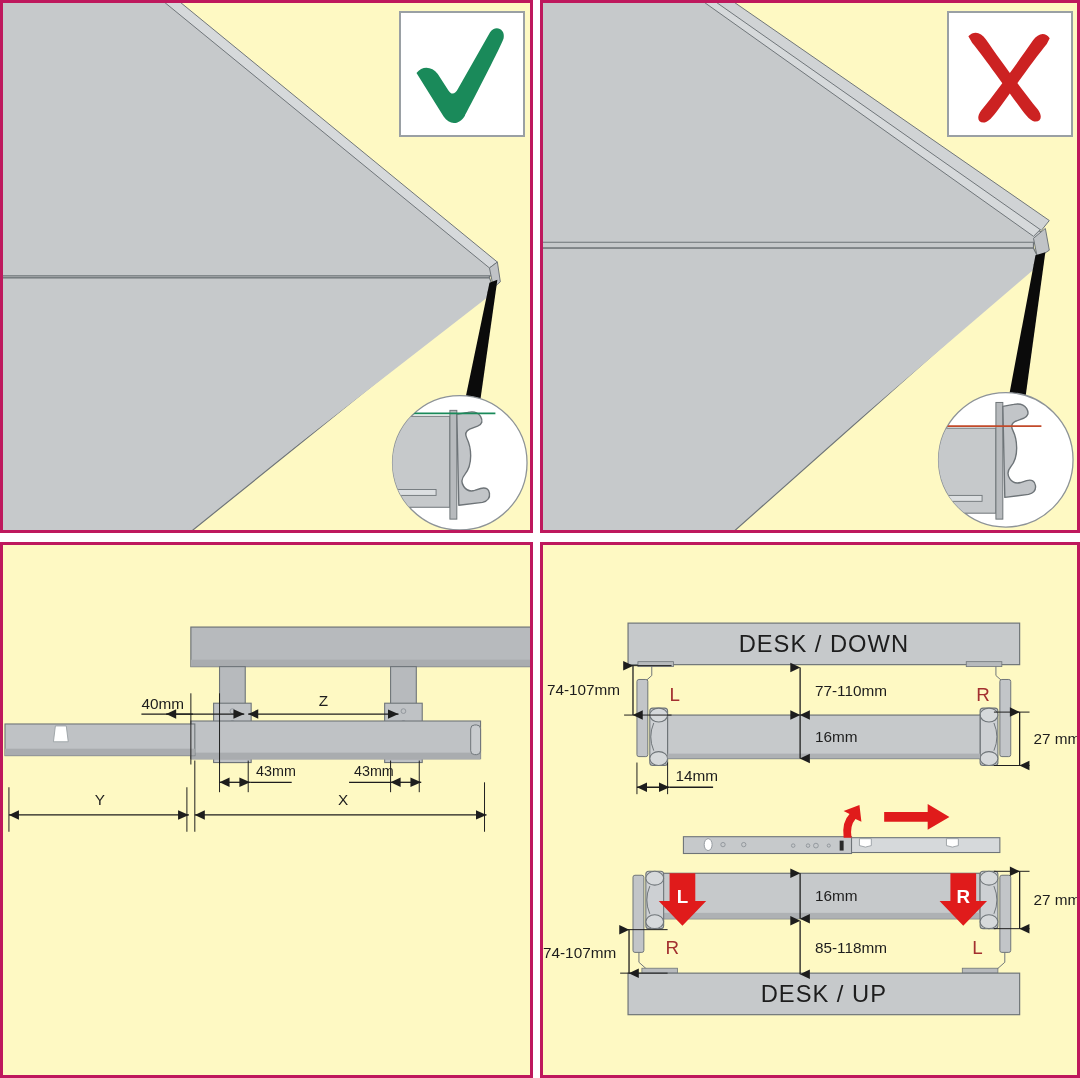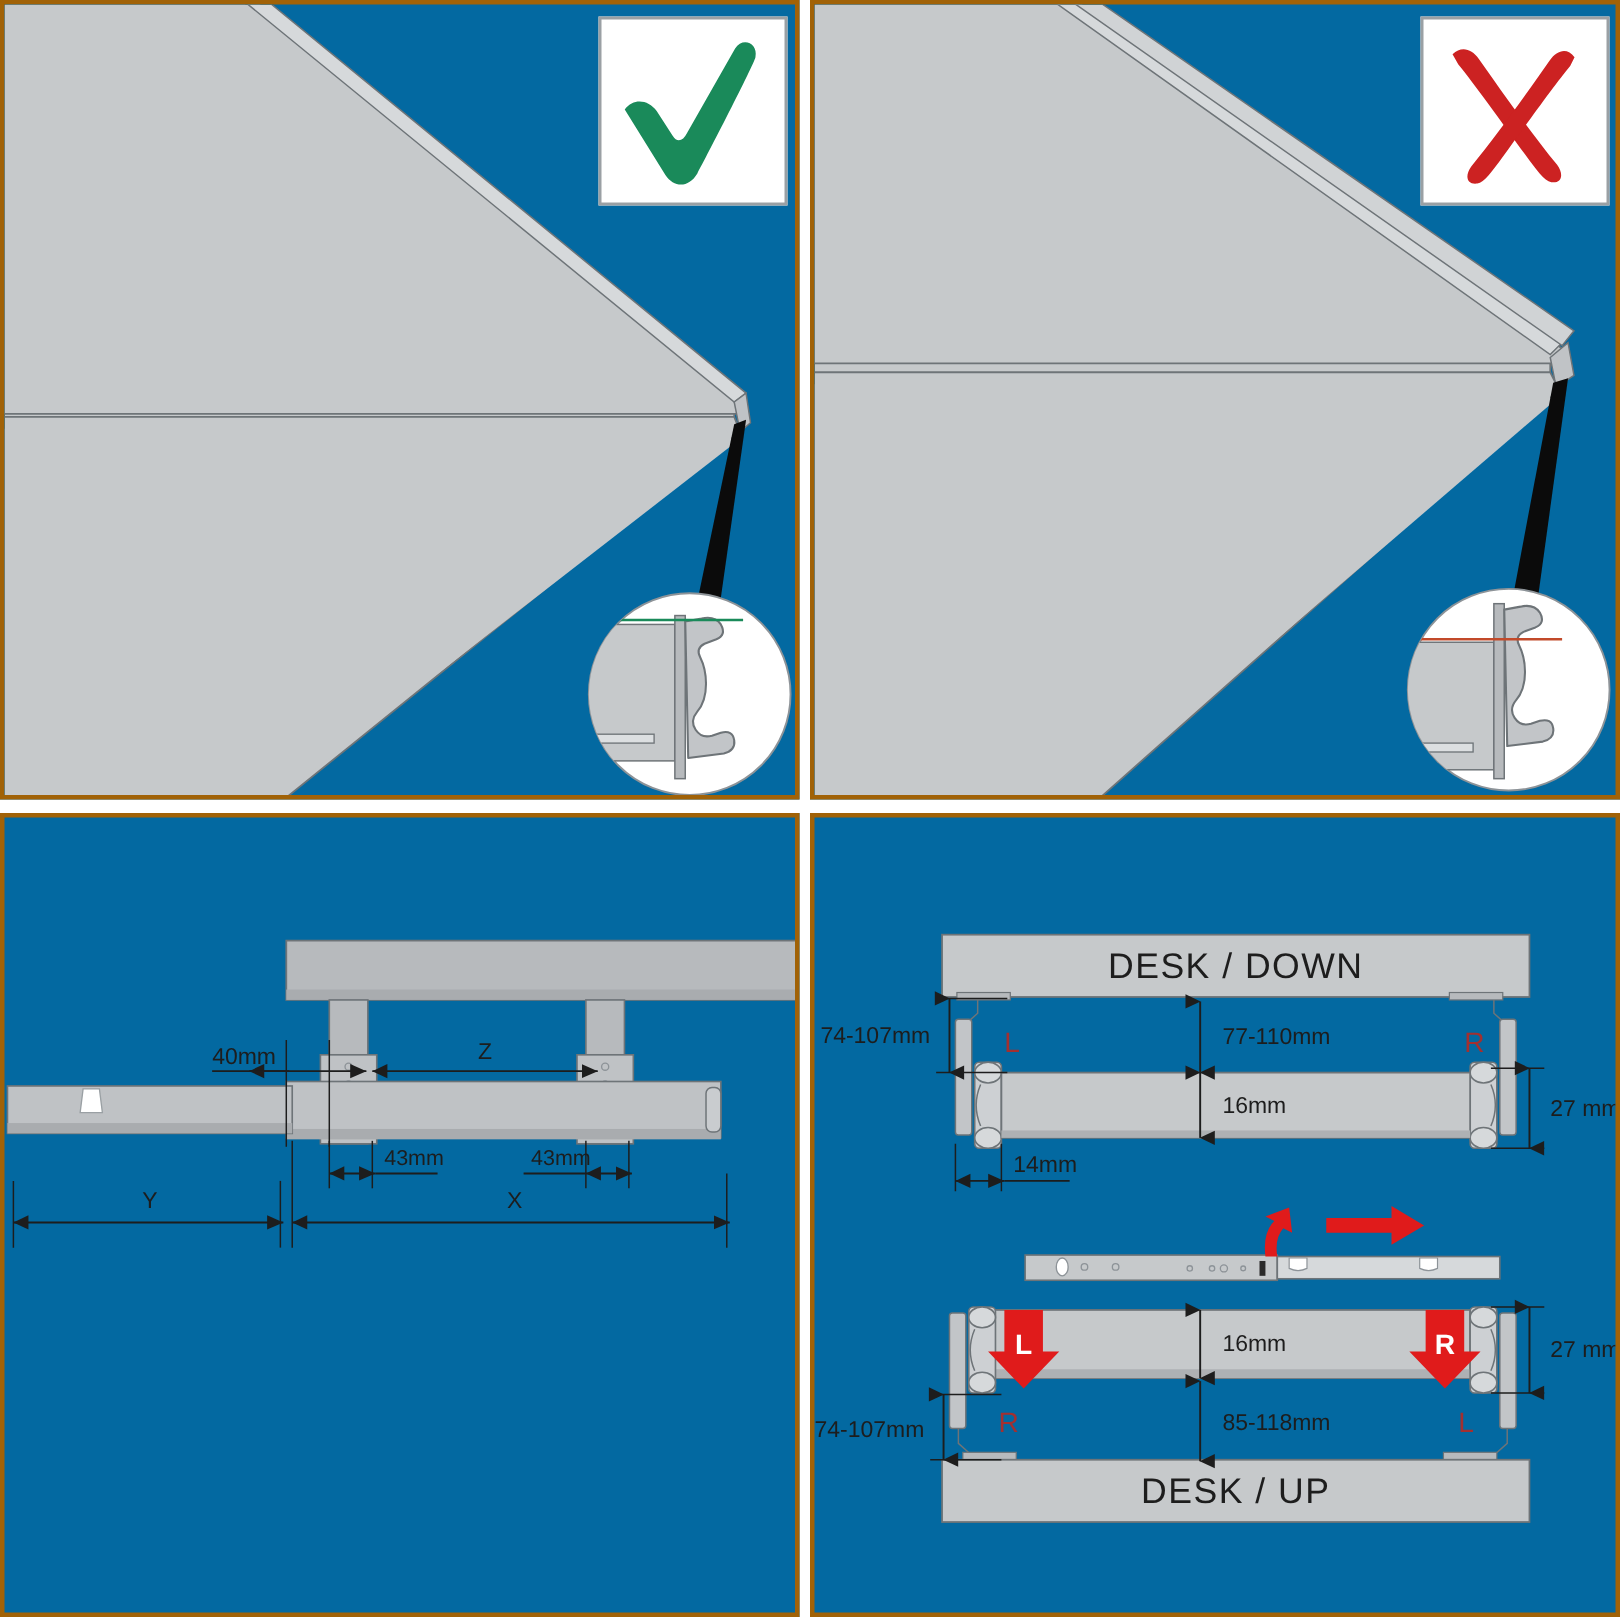--- a/index.html
+++ b/index.html
@@ -1,19 +1,19 @@
 <!DOCTYPE html>
 <html><head>
 <meta charset="utf-8">
 <style>
   html,body{margin:0;padding:0;background:#ffffff;}
   body{width:1080px;height:1078px;font-family:"Liberation Sans",sans-serif;overflow:hidden;}
   #sheet{position:relative;width:1080px;height:1078px;background:#ffffff;}
 
-  .panel{position:absolute;background:#0369a1;border:3px solid #a16207;box-sizing:border-box;overflow:hidden;}
+  .panel{position:absolute;background:#fef9c3;border:3px solid #be185d;box-sizing:border-box;overflow:hidden;}
   #panel-tl{left:0px;  top:0px;   width:533px; height:533px;}
   #panel-tr{left:540px;top:0px;   width:540px; height:533px;}
   #panel-bl{left:0px;  top:542px; width:533px; height:536px;}
   #panel-br{left:540px;top:542px; width:540px; height:536px;}
 
   .stage{position:absolute;inset:0;}
   svg.full{position:absolute;left:0;top:0;width:100%;height:100%;display:block;}
 
   
   .markbox{position:absolute;background:#ffffff;border:2px solid #9aa0a4;box-sizing:border-box;}

